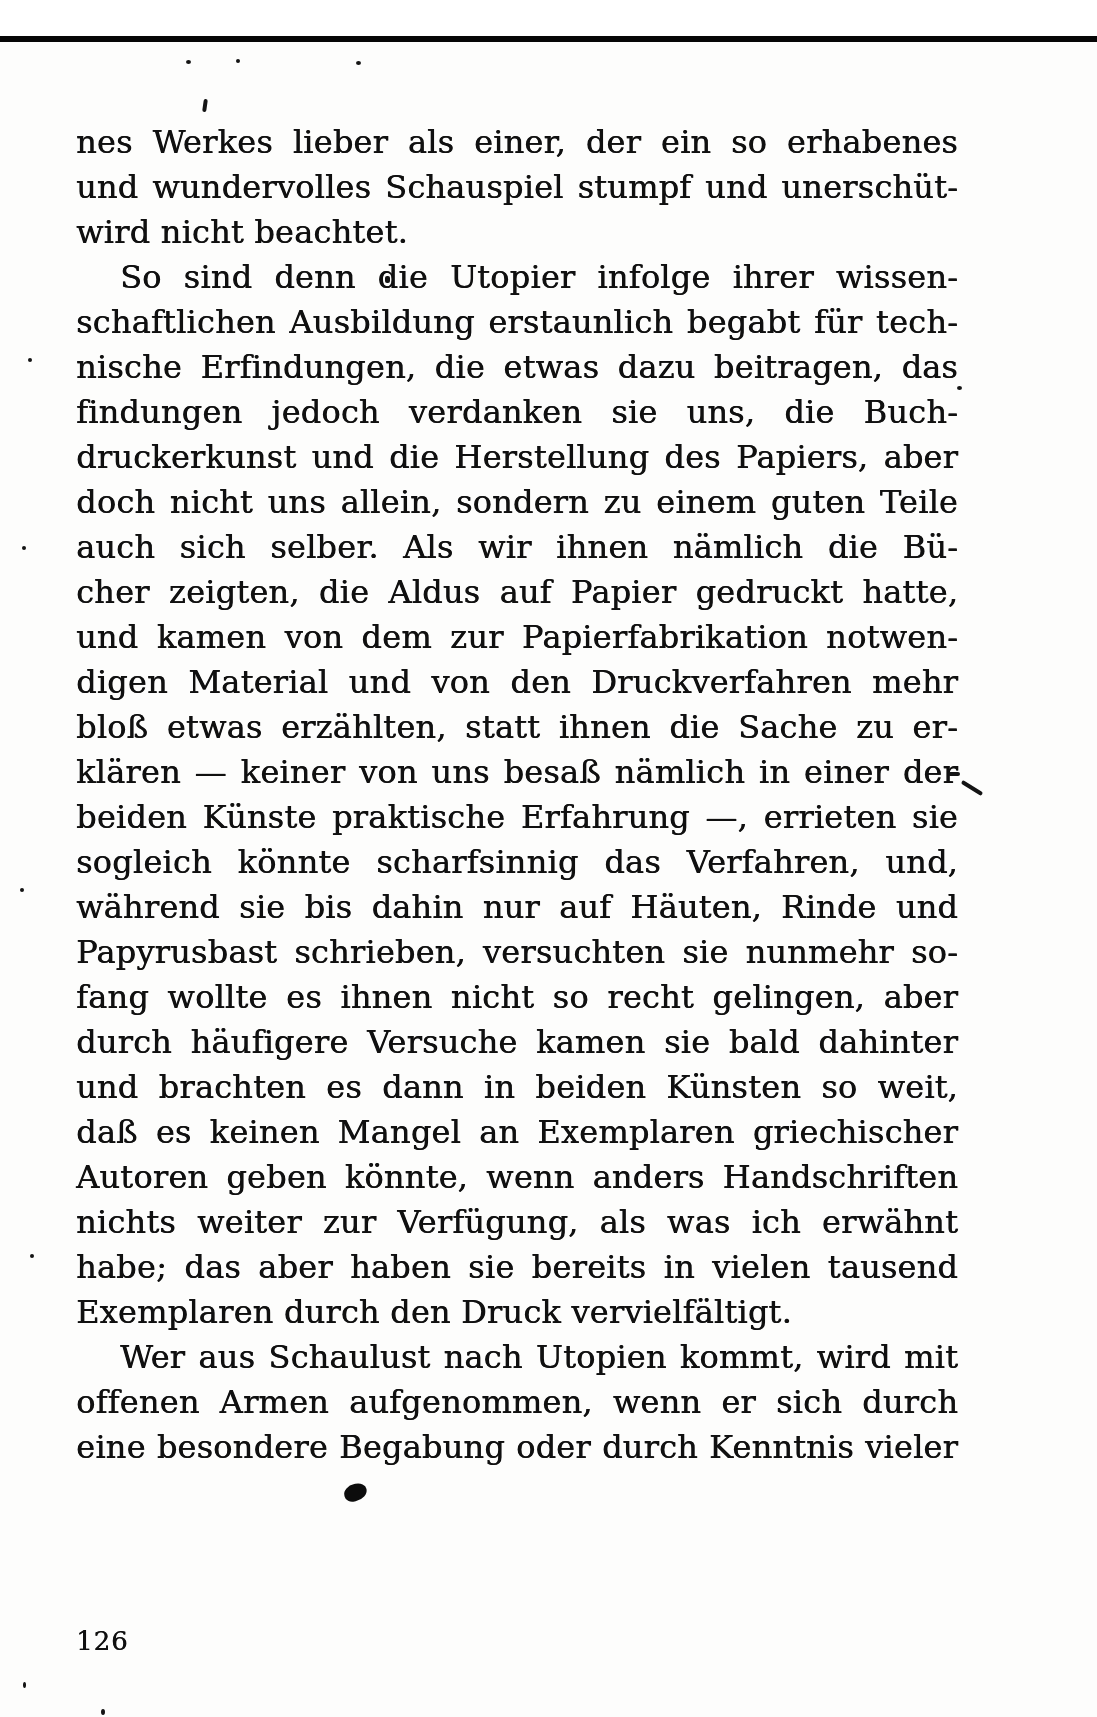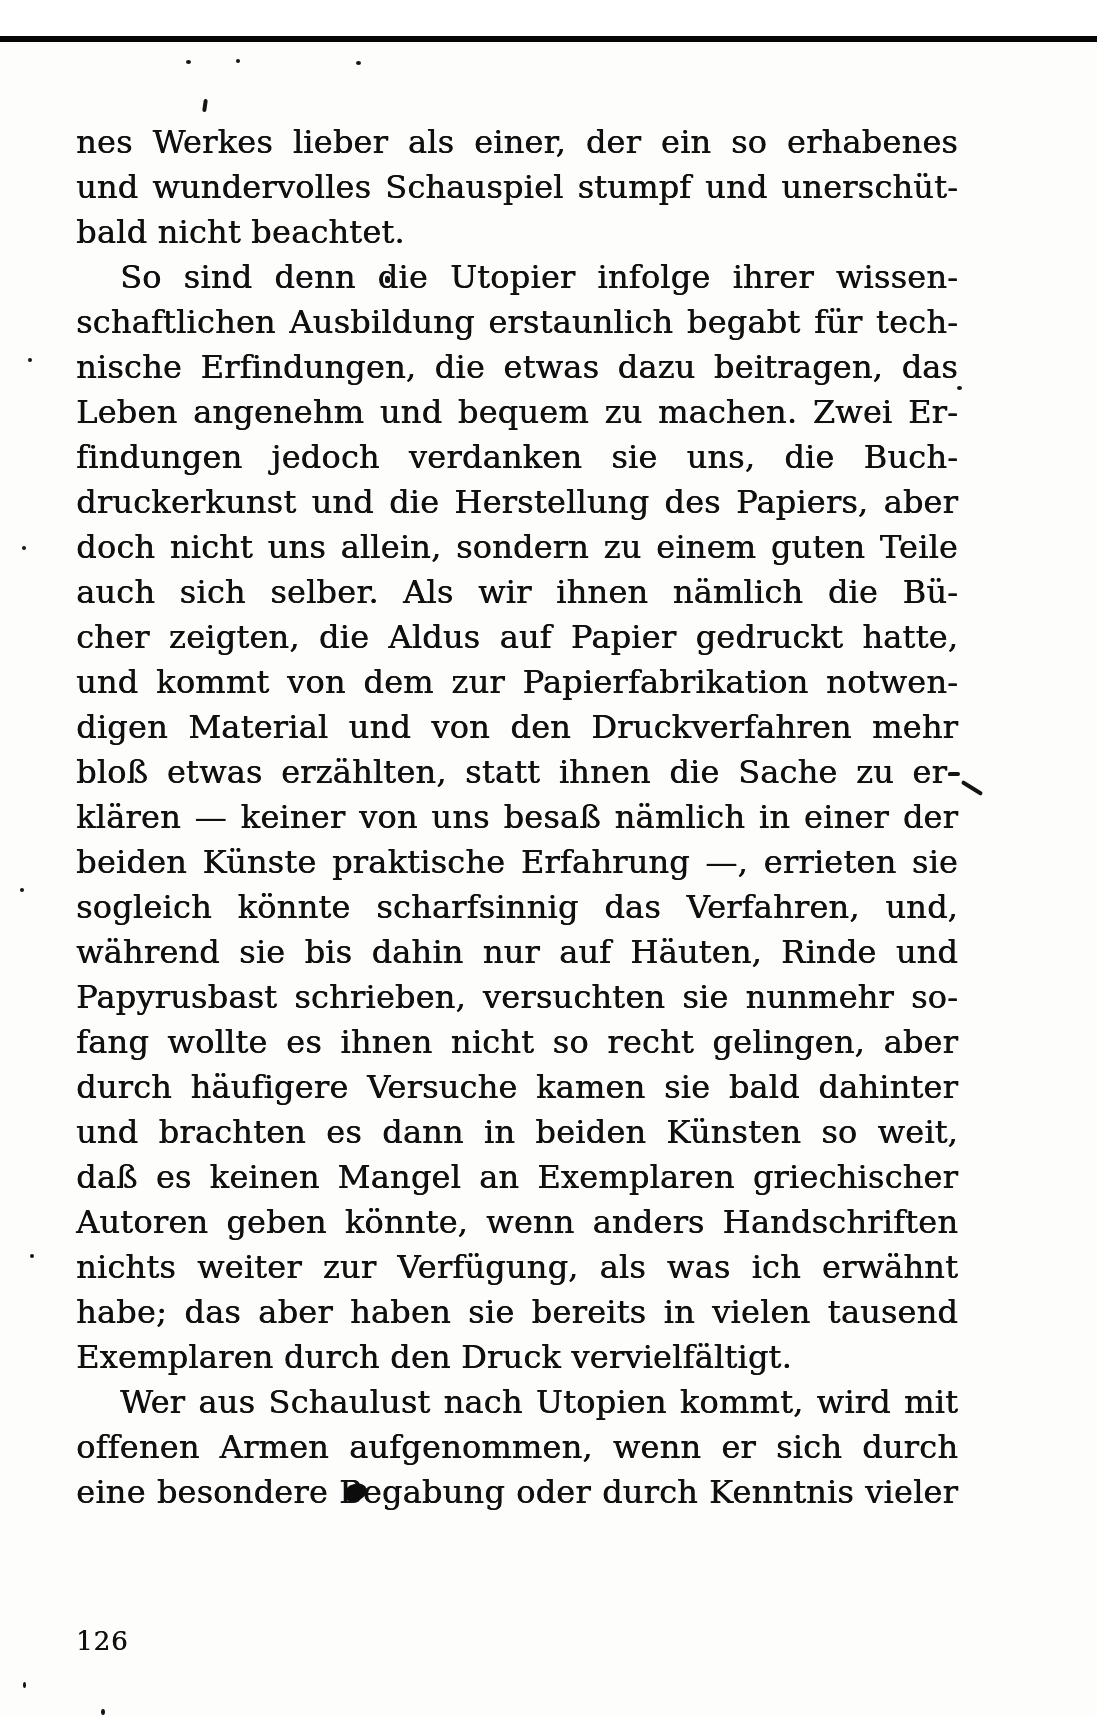--- a/index.html
+++ b/index.html
@@ -82,31 +82,30 @@
 </head>
 <body>
 
 <div class="page">
 
   <div class="scan-edge"></div>
 
   <div class="textblock">
     <div class="line">nes Werkes lieber als einer, der ein so erhabenes</div>
     <div class="line">und wundervolles Schauspiel stumpf und unerschüt-</div>
-    <div class="line para-end">bald nicht beachtet.</div>
+    <div class="line para-end">wird nicht beachtet.</div>
     <div class="line indent">So sind denn die Utopier infolge ihrer wissen-</div>
     <div class="line">schaftlichen Ausbildung erstaunlich begabt für tech-</div>
     <div class="line">nische Erfindungen, die etwas dazu beitragen, das</div>
-    <div class="line">Leben angenehm und bequem zu machen. Zwei Er-</div>
     <div class="line">findungen jedoch verdanken sie uns, die Buch-</div>
     <div class="line">druckerkunst und die Herstellung des Papiers, aber</div>
     <div class="line">doch nicht uns allein, sondern zu einem guten Teile</div>
     <div class="line">auch sich selber. Als wir ihnen nämlich die Bü-</div>
     <div class="line">cher zeigten, die Aldus auf Papier gedruckt hatte,</div>
-    <div class="line">und kommt von dem zur Papierfabrikation notwen-</div>
+    <div class="line">und kamen von dem zur Papierfabrikation notwen-</div>
     <div class="line">digen Material und von den Druckverfahren mehr</div>
     <div class="line">bloß etwas erzählten, statt ihnen die Sache zu er-</div>
     <div class="line">klären — keiner von uns besaß nämlich in einer der</div>
     <div class="line">beiden Künste praktische Erfahrung —, errieten sie</div>
     <div class="line">sogleich könnte scharfsinnig das Verfahren, und,</div>
     <div class="line">während sie bis dahin nur auf Häuten, Rinde und</div>
     <div class="line">Papyrusbast schrieben, versuchten sie nunmehr so-</div>
     <div class="line">fang wollte es ihnen nicht so recht gelingen, aber</div>
     <div class="line">durch häufigere Versuche kamen sie bald dahinter</div>
     <div class="line">und brachten es dann in beiden Künsten so weit,</div>

